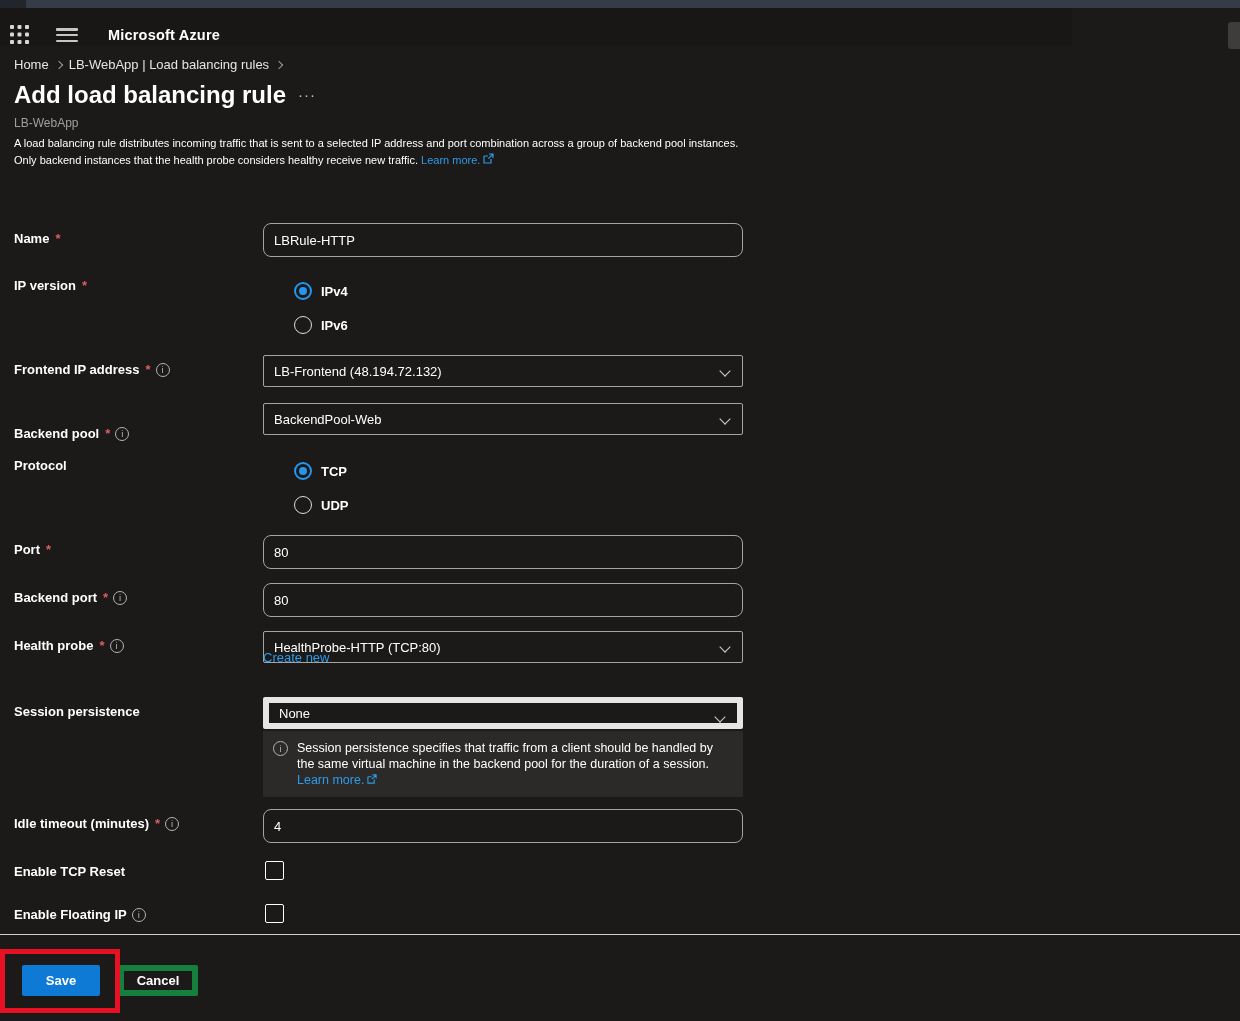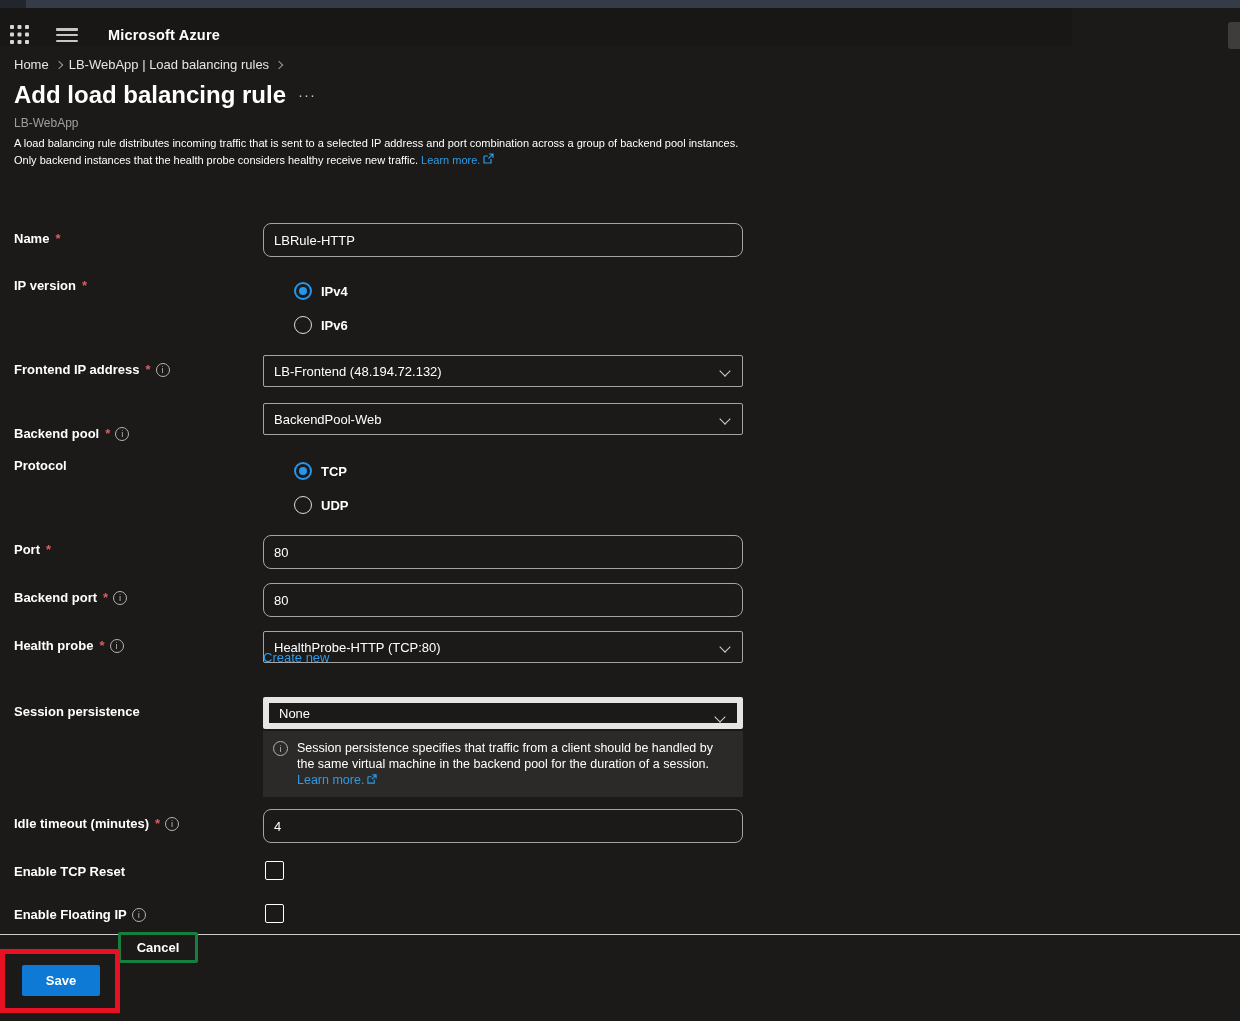--- a/index.html
+++ b/index.html
@@ -81,22 +81,22 @@
   .checkbox { left:265px; width:19px; height:19px; border:1.6px solid #fff; border-radius:2px; background:transparent; cursor:pointer; }
 
   
   .divider { left:0; top:934px; width:1240px; height:1px; background:#cfcdcb; }
   .save-btn {
     left:22px; top:965px; width:78px; height:31px; background:#0f7ad5;
     color:#fff; font-size:13px; font-weight:700; border:none; border-radius:2px;
     font-family:inherit; cursor:pointer;
   }
   .cancel-btn {
-    left:118px; top:932px; width:80px; height:31px; background:transparent;
-    color:#fff; font-size:13px; font-weight:700; border:3px solid #15803d; border-radius:2px;
+    left:118px; top:965px; width:80px; height:31px; background:transparent;
+    color:#fff; font-size:13px; font-weight:700; border:6px solid #15803d; border-radius:2px;
     font-family:inherit; cursor:pointer;
   }
   .annotation-box {
     left:0; top:949px; width:120px; height:64px;
     border:5px solid #e81123; pointer-events:none;
   }
 </style>
 </head>
 <body>
 

